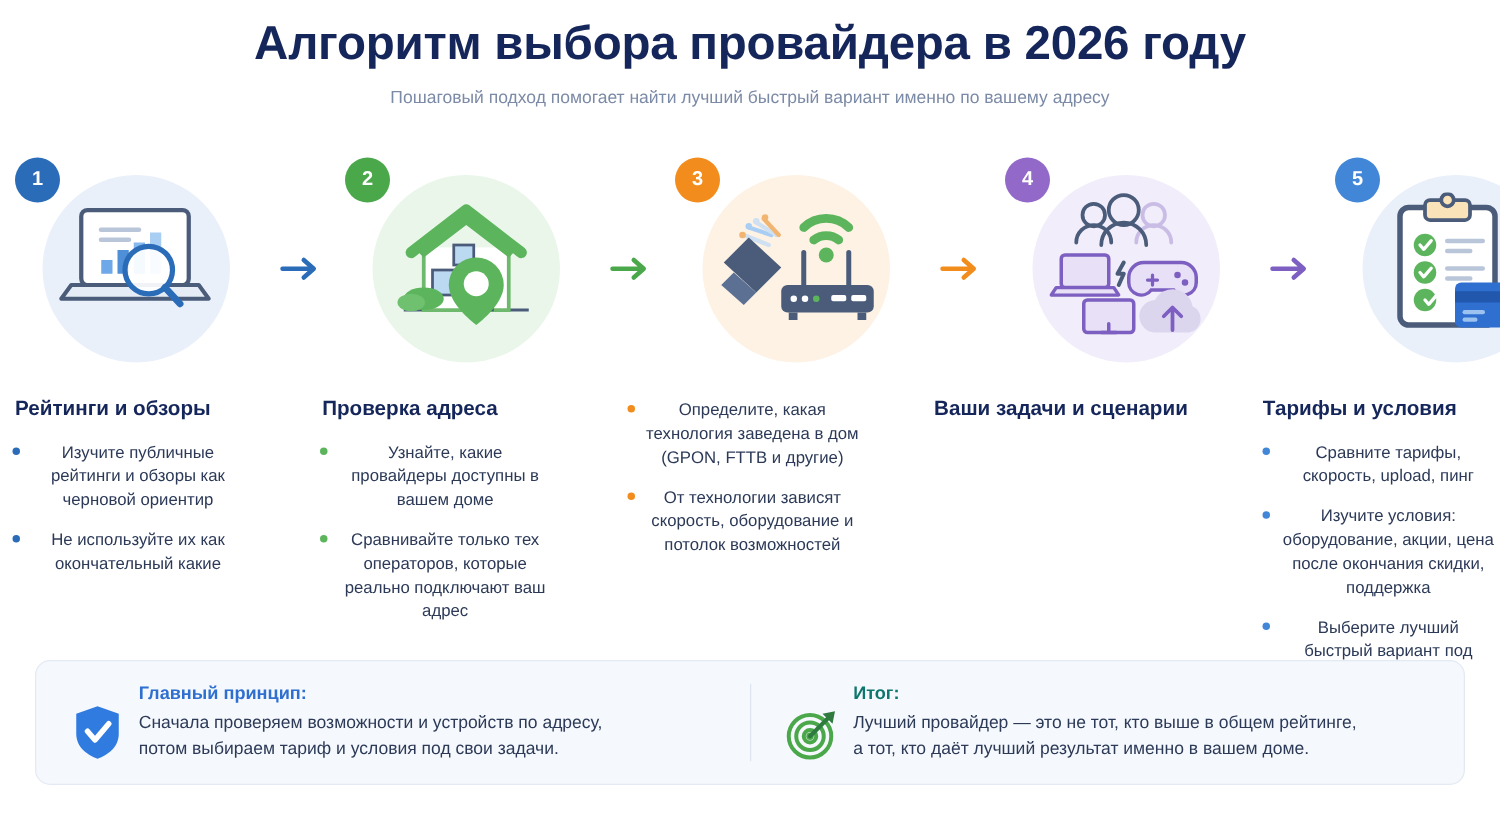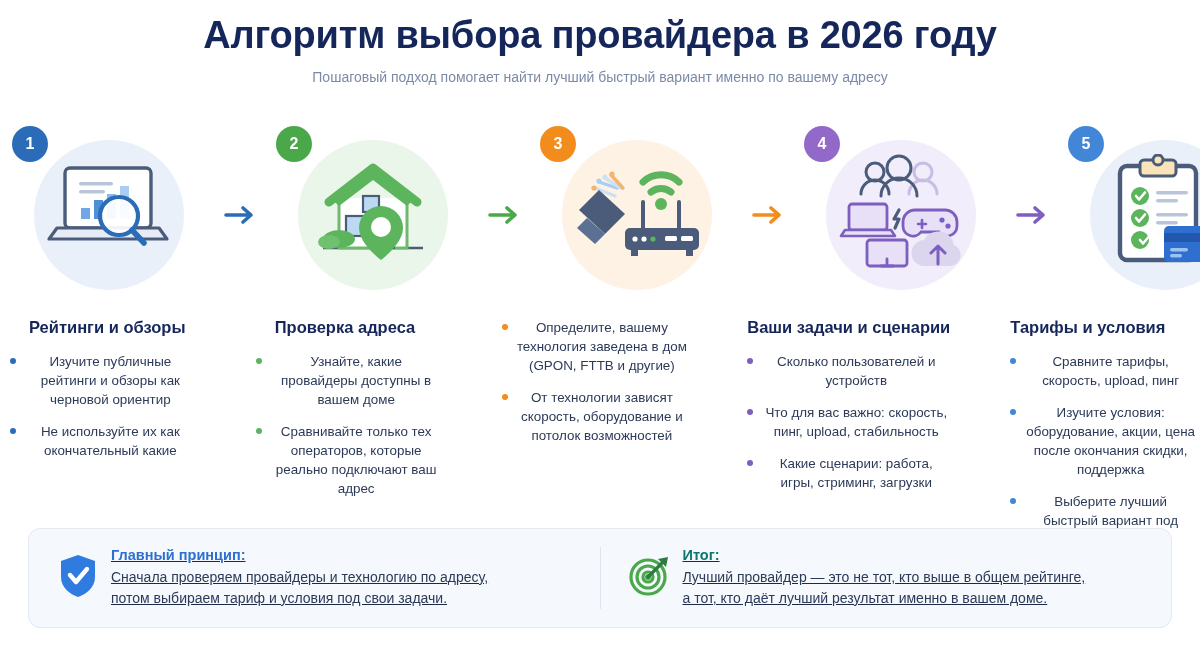--- a/index.html
+++ b/index.html
@@ -47,38 +47,38 @@
   
   .cols{
     position:absolute;left:0;top:318px;width:1200px;display:flex;align-items:flex-start;
   }
   .col{width:218px;padding:0 4px 0 10px;box-sizing:border-box;}
   .col-gap{width:46px;flex:0 0 auto;}
   .col-title{
     font-size:16.5px;font-weight:bold;color:#15265a;margin:0 0 14px 0;line-height:1.2;
     white-space:nowrap;
   }
-  .col.c1 .col-title,.col.c2 .col-title{margin-left:19px;}
+  .col.c1 .col-title,.col.c2 .col-title{margin-left:2px;}
   .bullets{list-style:none;margin:0;padding:0;}
   .bullets li{
     position:relative;padding-left:15px;margin-bottom:13px;
     font-size:13.4px;line-height:1.42;color:#2c3a58;text-align:center;
   }
   .bullets li:last-child{margin-bottom:0;}
   .bullets li .dot{
     position:absolute;left:0;top:6px;width:6px;height:6px;border-radius:50%;
   }
 
   
   .footer{
     position:absolute;left:28px;top:528px;width:1144px;height:100px;
     background:#f5f8fc;border:1px solid #e3eaf4;border-radius:12px;
     display:flex;align-items:center;box-sizing:border-box;
   }
-  .fpanel{display:flex;align-items:flex-start;padding:0 22px;box-sizing:border-box;text-decoration:underline;}
+  .fpanel{display:flex;align-items:flex-end;padding:0 22px;box-sizing:border-box;}
   .fpanel.left{width:572px;}
   .fpanel.right{width:572px;}
   .fdivider{width:1px;height:62px;background:#dde5f0;flex:0 0 auto;}
   .ficon{width:54px;flex:0 0 auto;display:flex;align-items:center;justify-content:center;padding-top:6px;}
   .ftext{padding-left:6px;}
   .flabel{font-size:14.5px;font-weight:bold;margin:0 0 4px 0;}
   .flabel.blue{color:#2f6fd0;}
   .flabel.green{color:#0f766e;}
   .fbody{font-size:14px;line-height:1.5;color:#2c3a58;margin:0;}
 </style>
@@ -276,33 +276,28 @@
       <h2 class="col-title">Проверка адреса</h2>
       <ul class="bullets">
         <li><span class="dot" style="background:#5cb55c;"></span><span>Узнайте, какие провайдеры доступны в вашем доме</span></li>
         <li><span class="dot" style="background:#5cb55c;"></span><span>Сравнивайте только тех операторов, которые реально подключают ваш адрес</span></li>
       </ul>
     </div>
     <div class="col-gap"></div>
 
     <div class="col c3">
       <ul class="bullets">
-        <li><span class="dot" style="background:#f28c1c;"></span><span>Определите, вашему технология заведена в дом (GPON, FTTB и другие)</span></li>
+        <li><span class="dot" style="background:#f28c1c;"></span><span>Определите, какая технология заведена в дом (GPON, FTTB и другие)</span></li>
         <li><span class="dot" style="background:#f28c1c;"></span><span>От технологии зависят скорость, оборудование и потолок возможностей</span></li>
       </ul>
     </div>
     <div class="col-gap"></div>
 
     <div class="col c4">
       <h2 class="col-title">Ваши задачи и сценарии</h2>
-      <ul class="bullets">
-        <li><span class="dot" style="background:#7c5fc0;"></span><span>Сколько пользователей и устройств</span></li>
-        <li><span class="dot" style="background:#7c5fc0;"></span><span>Что для вас важно: скорость, пинг, upload, стабильность</span></li>
-        <li><span class="dot" style="background:#7c5fc0;"></span><span>Какие сценарии: работа, игры, стриминг, загрузки</span></li>
-      </ul>
     </div>
     <div class="col-gap"></div>
 
     <div class="col c5">
       <h2 class="col-title">Тарифы и условия</h2>
       <ul class="bullets">
         <li><span class="dot" style="background:#4286d8;"></span><span>Сравните тарифы, скорость, upload, пинг</span></li>
         <li><span class="dot" style="background:#4286d8;"></span><span>Изучите условия: оборудование, акции, цена после окончания скидки, поддержка</span></li>
         <li><span class="dot" style="background:#4286d8;"></span><span>Выберите лучший быстрый вариант под ваши задачи</span></li>
       </ul>
@@ -314,21 +309,21 @@
 
     <div class="fpanel left">
       <div class="ficon">
         <svg width="40" height="46" viewBox="0 0 40 46">
           <path d="M20 2 L37 8 v16 c0 11 -9 17 -17 20 c-8 -3 -17 -9 -17 -20 V8 Z" fill="#2f7be0"></path>
           <path d="M12 22 l6 7 l11 -13" fill="none" stroke="#ffffff" stroke-width="4.4" stroke-linecap="round" stroke-linejoin="round"></path>
         </svg>
       </div>
       <div class="ftext">
         <p class="flabel blue">Главный принцип:</p>
-        <p class="fbody">Сначала проверяем провайдеры и технологию по адресу,</p>
+        <p class="fbody">Сначала проверяем возможности и устройств по адресу,</p>
         <p class="fbody">потом выбираем тариф и условия под свои задачи.</p>
       </div>
     </div>
 
     <div class="fdivider"></div>
 
     <div class="fpanel right">
       <div class="ficon">
         <svg width="44" height="44" viewBox="0 0 44 44">
           <g fill="none" stroke="#4aa84a" stroke-width="3.2">

